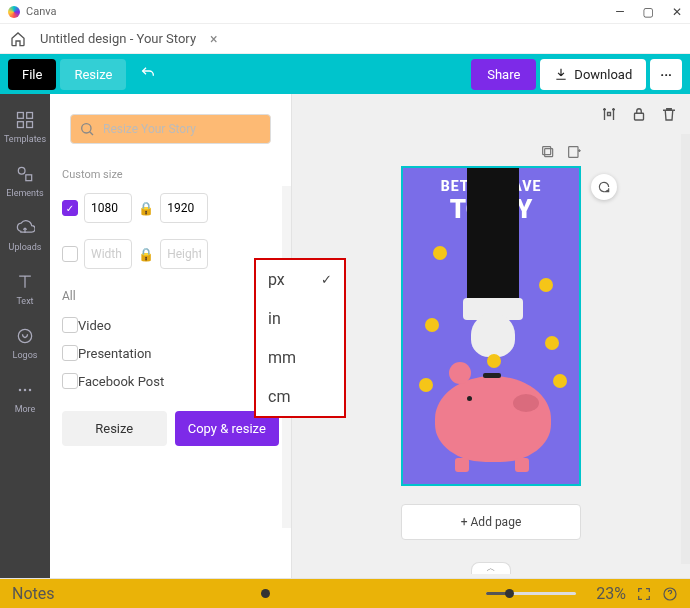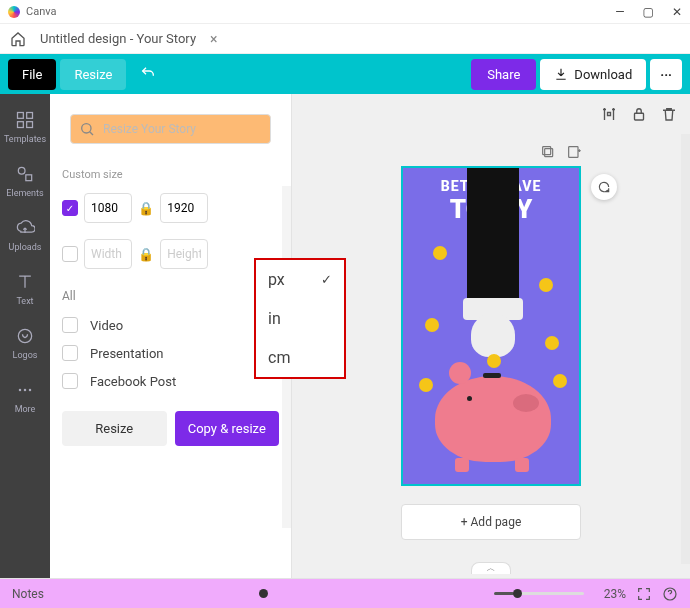--- a/index.html
+++ b/index.html
@@ -34,21 +34,21 @@
 .search input::placeholder{color:#bbb}
 .section-label{font-size:11px;color:#999;padding:4px 12px}
 .dimrow{display:flex;align-items:center;gap:6px;padding:8px 12px}
 .chk{width:16px;height:16px;border:1px solid #ccc;border-radius:3px;flex-shrink:0}
 .chk.on{background:#7d2ae8;border-color:#7d2ae8;display:flex;align-items:center;justify-content:center;color:#fff;font-size:10px}
 .dimrow input{width:48px;padding:7px 6px;border:1px solid #ddd;border-radius:4px;font-size:12px;text-align:left}
 .dimrow input::placeholder{color:#ccc}
 .lock{color:#aaa;font-size:13px}
 .filters{padding:4px 12px}
 .filters .all{color:#888;font-size:12px;margin:8px 0}
-.frow{display:flex;align-items:center;gap:12px;padding:6px 0;font-size:13px;color:#444}
+.frow{display:flex;align-items:center;gap:0;padding:6px 0;font-size:13px;color:#444}
 .panel-actions{display:flex;gap:8px;padding:12px}
 .panel-actions .pbtn{flex:1;padding:10px 0;text-align:center;border-radius:4px;font-size:13px;cursor:pointer}
 .panel-actions .resize2{background:#f1f1f1;color:#333}
 .panel-actions .copyr{background:#7d2ae8;color:#fff}
 .dropdown{position:absolute;left:204px;top:164px;width:92px;background:#fff;border:2px solid #d40000;z-index:10}
 .dropdown .ditem{padding:10px 12px;font-size:16px;color:#444;cursor:pointer;display:flex;align-items:center;justify-content:space-between}
 .dropdown .ditem.sel::after{content:"✓";font-size:13px}
 .canvas-area{flex:1;background:#f0f0f0;display:flex;flex-direction:column;position:relative;overflow:hidden}
 .canvas-top{height:40px;display:flex;align-items:center;justify-content:flex-end;padding:0 12px;gap:12px}
 .canvas-top svg{width:18px;height:18px;stroke:#555;cursor:pointer}
@@ -63,21 +63,21 @@
 .hand{position:absolute;top:145px;left:68px;width:44px;height:44px;background:#eee;border-radius:50% 50% 40% 40%}
 .coin{position:absolute;width:14px;height:14px;background:#f5c518;border-radius:50%}
 .pig{position:absolute;bottom:22px;left:32px;width:116px;height:86px;background:#ef7c8e;border-radius:55% 55% 48% 48%}
 .pig::before{content:"";position:absolute;top:-14px;left:14px;width:22px;height:22px;background:#ef7c8e;border-radius:50%}
 .pig::after{content:"";position:absolute;top:18px;right:12px;width:26px;height:18px;background:#da6b7d;border-radius:50%}
 .pig .eye{position:absolute;top:20px;left:32px;width:5px;height:5px;background:#222;border-radius:50%}
 .pig .slot{position:absolute;top:-3px;left:48px;width:18px;height:5px;background:#222;border-radius:2px}
 .pig .leg{position:absolute;bottom:-10px;width:14px;height:14px;background:#ef7c8e;border-radius:3px}
 .refresh-badge{position:absolute;top:8px;right:-36px;width:26px;height:26px;background:#fff;border-radius:50%;box-shadow:0 1px 4px rgba(0,0,0,.2);display:flex;align-items:center;justify-content:center}
 .addpage{margin-top:18px;width:180px;padding:10px;text-align:center;background:#fff;border:1px solid #ddd;border-radius:4px;font-size:12px;color:#444;cursor:pointer}
-.footer{height:30px;border-top:1px solid #e3e3e3;display:flex;align-items:center;padding:0 12px;background:#f0abfc;font-size:12px;color:#555}
+.footer{height:30px;border-top:1px solid #e3e3e3;display:flex;align-items:center;padding:0 12px;background:#eab308;font-size:16px;color:#555}
 .footer .notes{cursor:pointer}
 .footer .mid{flex:1;display:flex;justify-content:center}
 .footer .dot{width:9px;height:9px;border-radius:50%;background:#333}
 .footer .track{width:90px;height:3px;background:#ddd;border-radius:2px;margin:0 10px;position:relative}
 .footer .track::before{content:"";position:absolute;left:0;top:0;height:100%;width:23%;background:#555;border-radius:2px}
 .footer .thumb{position:absolute;left:21%;top:-3px;width:9px;height:9px;background:#333;border-radius:50%}
 .footer .right{display:flex;align-items:center;gap:10px}
 .footer svg{width:16px;height:16px;stroke:#555}
 .chevup{position:absolute;bottom:4px;left:50%;transform:translateX(-50%);width:40px;height:12px;background:#fff;border:1px solid #ddd;border-bottom:none;border-radius:8px 8px 0 0;display:flex;align-items:center;justify-content:center;font-size:9px;color:#888}
 .panel-scrollbar{position:absolute;right:0;top:92px;bottom:50px;width:9px;background:#f4f4f4}
@@ -216,20 +216,21 @@
     <div class="panel-actions">
       <div class="pbtn resize2">Resize</div>
       <div class="pbtn copyr">Copy &amp; resize</div>
     </div>
 
     <div class="panel-scrollbar"></div>
 
     <div class="dropdown">
       <div class="ditem sel">px</div>
       <div class="ditem">in</div>
+      <div class="ditem">mm</div>
       <div class="ditem">cm</div>
     </div>
   </div>
 
   <div class="canvas-area">
     <div class="canvas-top">
       <svg viewBox="0 0 24 24" fill="none" stroke-width="1.8">
           <path d="M6 4v16M4 6h4M18 4v16M16 6h4M10 10h4v4h-4z"></path>
         </svg>
       <svg viewBox="0 0 24 24" fill="none" stroke-width="1.8">

